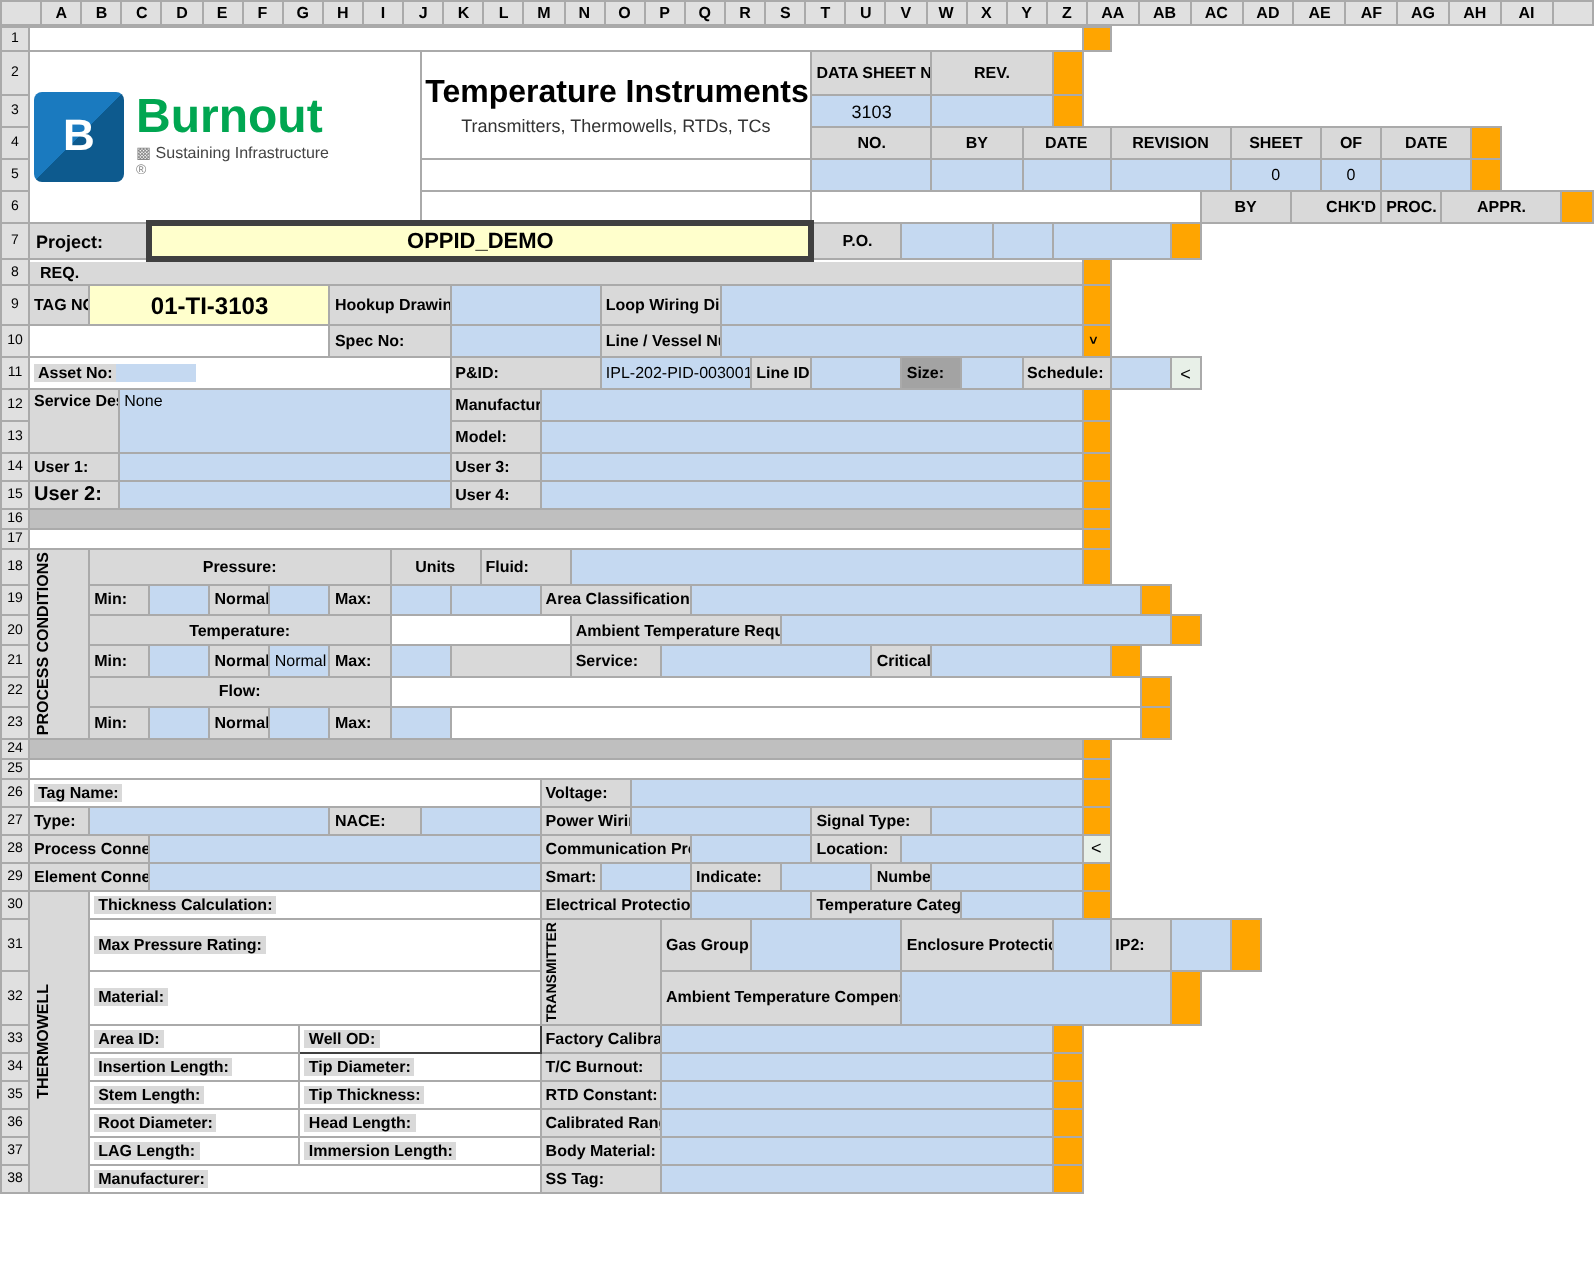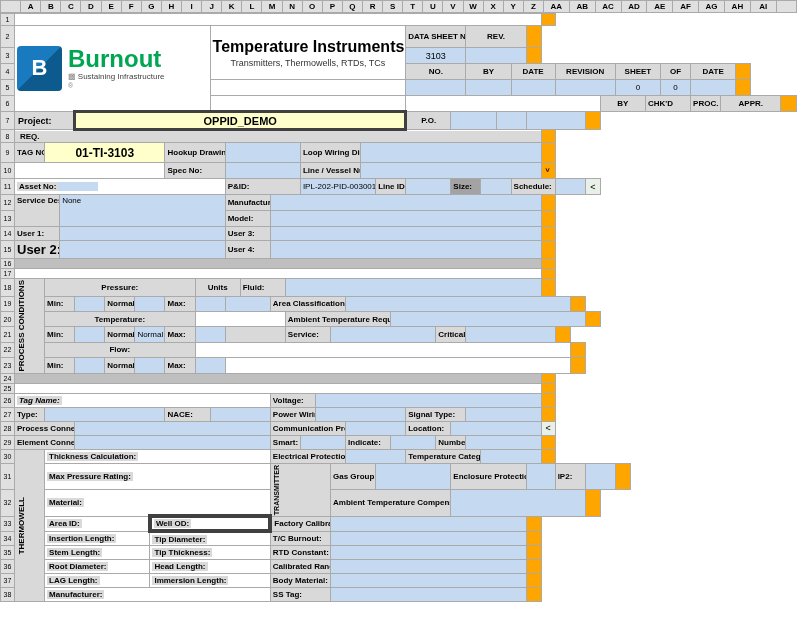--- a/index.html
+++ b/index.html
@@ -133,21 +133,21 @@
       <td colspan="3" style="border:1px solid #aaa; background:#c5d9f1;"></td>
       <td style="background:#ffa500; border:1px solid #aaa;"></td>
     </tr>
 
     <tr style="height:16px;">
       <td style="width:14px; background:#e0e0e0; text-align:center; border:1px solid #aaa; font-size:7px;">6</td>
 
       <td colspan="13" style="border:1px solid #aaa;"></td>
       <td colspan="13" style="border:1px solid #aaa;"></td>
       <td colspan="3" style="border:1px solid #aaa; background:#d9d9d9; text-align:center; font-weight:bold; font-size:8px;">BY</td>
-      <td colspan="3" style="border:1px solid #aaa; background:#d9d9d9; text-align:left; font-weight:bold; font-size:8px;margin-left:36px;">CHK'D</td>
+      <td colspan="3" style="border:1px solid #aaa; background:#d9d9d9; text-align:right; font-weight:bold; font-size:8px;margin-left:36px;">CHK'D</td>
       <td colspan="2" style="border:1px solid #aaa; background:#d9d9d9; text-align:center; font-weight:bold; font-size:8px;">PROC.</td>
       <td colspan="4" style="border:1px solid #aaa; background:#d9d9d9; text-align:center; font-weight:bold; font-size:8px;">APPR.</td>
       <td style="background:#ffa500; border:1px solid #aaa;"></td>
     </tr>
 
     <tr style="height:18px;">
       <td style="width:14px; background:#e0e0e0; text-align:center; border:1px solid #aaa; font-size:7px;">7</td>
       <td colspan="4" style="border:1px solid #aaa; background:#d9d9d9; font-weight:bold; font-size:9px; padding-left:3px;">Project:</td>
       <td colspan="22" style="border:3px solid #404040; background:#ffffcc; font-weight:bold; font-size:11px; text-align:center;">OPPID_DEMO</td>
       <td colspan="3" style="border:1px solid #aaa; background:#d9d9d9; text-align:center; font-weight:bold; font-size:8px;">P.O.</td>
@@ -227,21 +227,21 @@
       <td style="width:14px; background:#e0e0e0; text-align:center; border:1px solid #aaa; font-size:7px;">14</td>
       <td colspan="3" style="border:1px solid #aaa; background:#d9d9d9; font-size:8px; font-weight:bold;">User 1:</td>
       <td colspan="11" style="border:1px solid #aaa; background:#c5d9f1;"></td>
       <td colspan="3" style="border:1px solid #aaa; background:#d9d9d9; font-size:8px; font-weight:bold;">User 3:</td>
       <td colspan="18" style="border:1px solid #aaa; background:#c5d9f1;"></td>
       <td style="background:#ffa500; border:1px solid #aaa;"></td>
     </tr>
 
     <tr style="height:14px;">
       <td style="width:14px; background:#e0e0e0; text-align:center; border:1px solid #aaa; font-size:7px;">15</td>
-      <td colspan="3" style="border:1px solid #aaa; background:#d9d9d9; font-size:13px; font-weight:bold;">User 2:</td>
+      <td colspan="3" style="border:1px solid #aaa; background:#d9d9d9; font-size:10px; font-weight:bold;">User 2:</td>
       <td colspan="11" style="border:1px solid #aaa; background:#c5d9f1;"></td>
       <td colspan="3" style="border:1px solid #aaa; background:#d9d9d9; font-size:8px; font-weight:bold;">User 4:</td>
       <td colspan="18" style="border:1px solid #aaa; background:#c5d9f1;"></td>
       <td style="background:#ffa500; border:1px solid #aaa;"></td>
     </tr>
 
     <tr style="height:10px;">
       <td style="width:14px; background:#e0e0e0; text-align:center; border:1px solid #aaa; font-size:7px;">16</td>
       <td colspan="35" style="border:1px solid #aaa; background:#bfbfbf;"></td>
       <td style="background:#ffa500; border:1px solid #aaa;"></td>
@@ -331,21 +331,21 @@
 
     <tr style="height:10px;">
       <td style="width:14px; background:#e0e0e0; text-align:center; border:1px solid #aaa; font-size:7px;">25</td>
       <td colspan="35" style="border:1px solid #aaa;"></td>
       <td style="background:#ffa500; border:1px solid #aaa;"></td>
     </tr>
 
     <tr style="height:14px;">
       <td style="width:14px; background:#e0e0e0; text-align:center; border:1px solid #aaa; font-size:7px;">26</td>
       <td colspan="17" style="border:1px solid #aaa;">
-        <span style="font-weight:bold; font-size:8px; background:#d9d9d9; padding:0 2px;font-style:italic;">Tag Name:</span>
+        <span style="font-weight:bold; font-size:8px; background:#d9d9d9; padding:0 2px;">Tag Name:</span>
         <span style="background:#c5d9f1; display:inline-block; min-width:80px;"></span>
       </td>
       <td colspan="3" style="border:1px solid #aaa; background:#d9d9d9; font-size:8px; font-weight:bold;">Voltage:</td>
       <td colspan="15" style="border:1px solid #aaa; background:#c5d9f1;"></td>
       <td style="background:#ffa500; border:1px solid #aaa;"></td>
     </tr>
 
     <tr style="height:14px;">
       <td style="width:14px; background:#e0e0e0; text-align:center; border:1px solid #aaa; font-size:7px;">27</td>
       <td colspan="2" style="border:1px solid #aaa; background:#d9d9d9; font-size:8px; font-weight:bold;">Type:</td>
@@ -429,21 +429,21 @@
       <td colspan="9" style="border:1px solid #aaa; background:#c5d9f1;"></td>
       <td style="background:#ffa500; border:1px solid #aaa;"></td>
     </tr>
 
     <tr style="height:14px;">
       <td style="width:14px; background:#e0e0e0; text-align:center; border:1px solid #aaa; font-size:7px;">33</td>
       <td colspan="7" style="border:1px solid #aaa;">
         <span style="font-weight:bold; font-size:8px; background:#d9d9d9; padding:0 2px;">Area ID:</span>
         <span style="background:#c5d9f1; display:inline-block; min-width:30px;"></span>
       </td>
-      <td colspan="8" style="border:4px solid #404040;">
+      <td colspan="8" style="border:1px solid #404040;">
         <span style="font-weight:bold; font-size:8px; background:#d9d9d9; padding:0 2px;">Well OD:</span>
         <span style="background:#c5d9f1; display:inline-block; min-width:30px;"></span>
       </td>
       <td colspan="4" style="border:1px solid #aaa; background:#d9d9d9; font-size:8px; font-weight:bold;">Factory Calibration:</td>
       <td colspan="13" style="border:1px solid #aaa; background:#c5d9f1;"></td>
       <td style="background:#ffa500; border:1px solid #aaa;"></td>
     </tr>
 
     <tr style="height:14px;">
       <td style="width:14px; background:#e0e0e0; text-align:center; border:1px solid #aaa; font-size:7px;">34</td>

